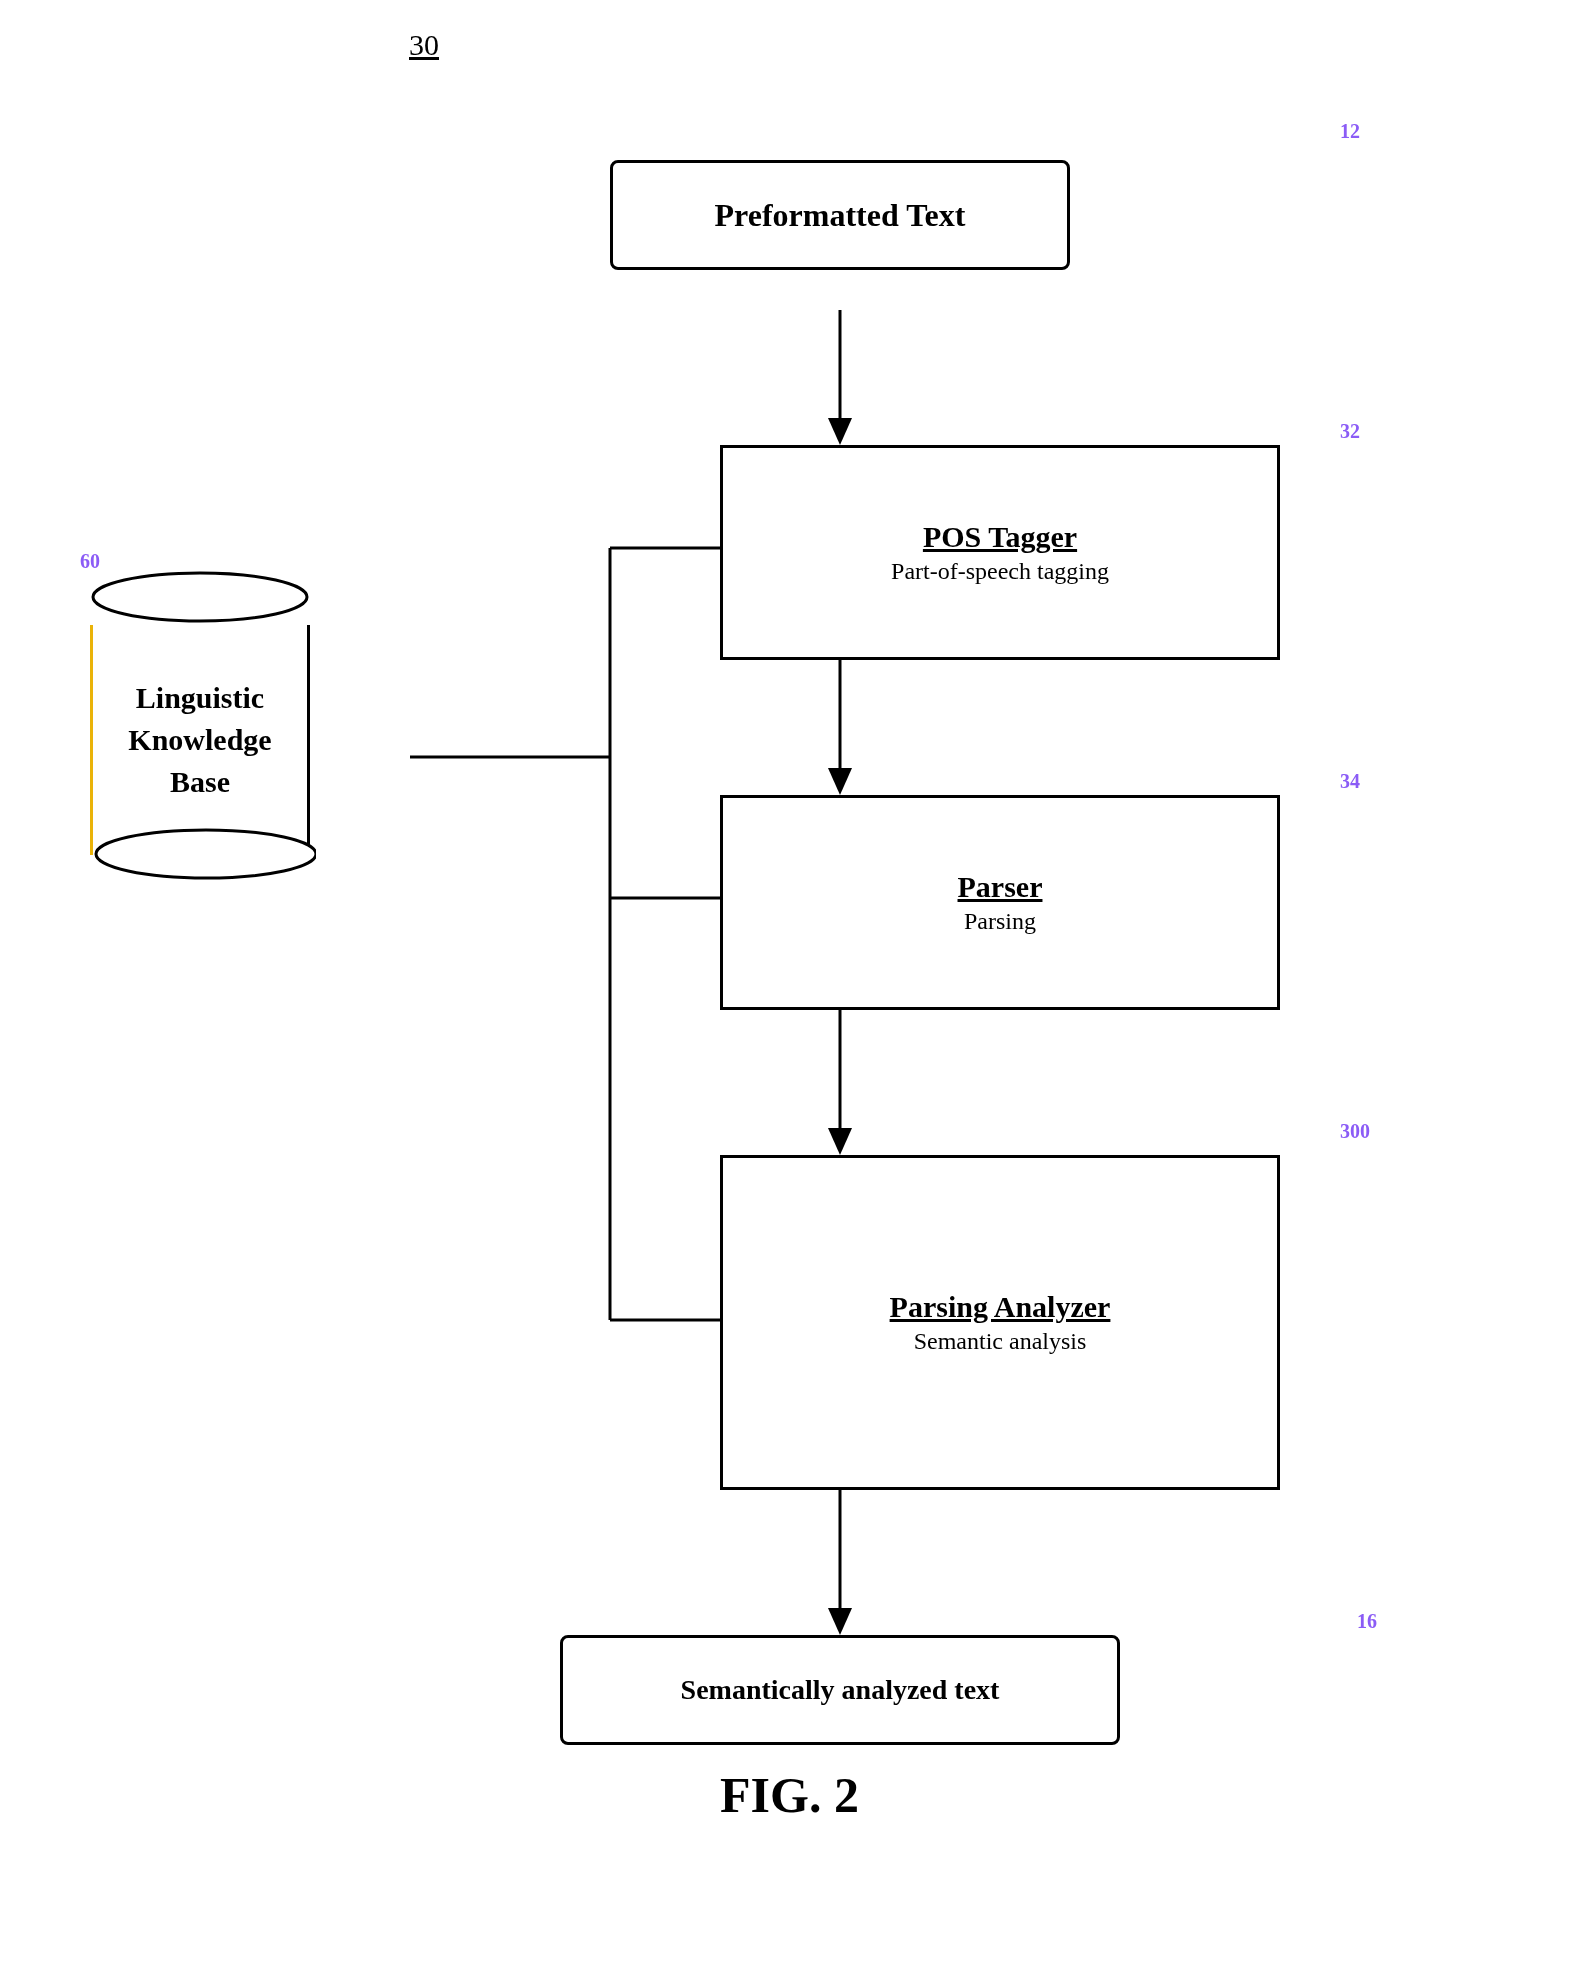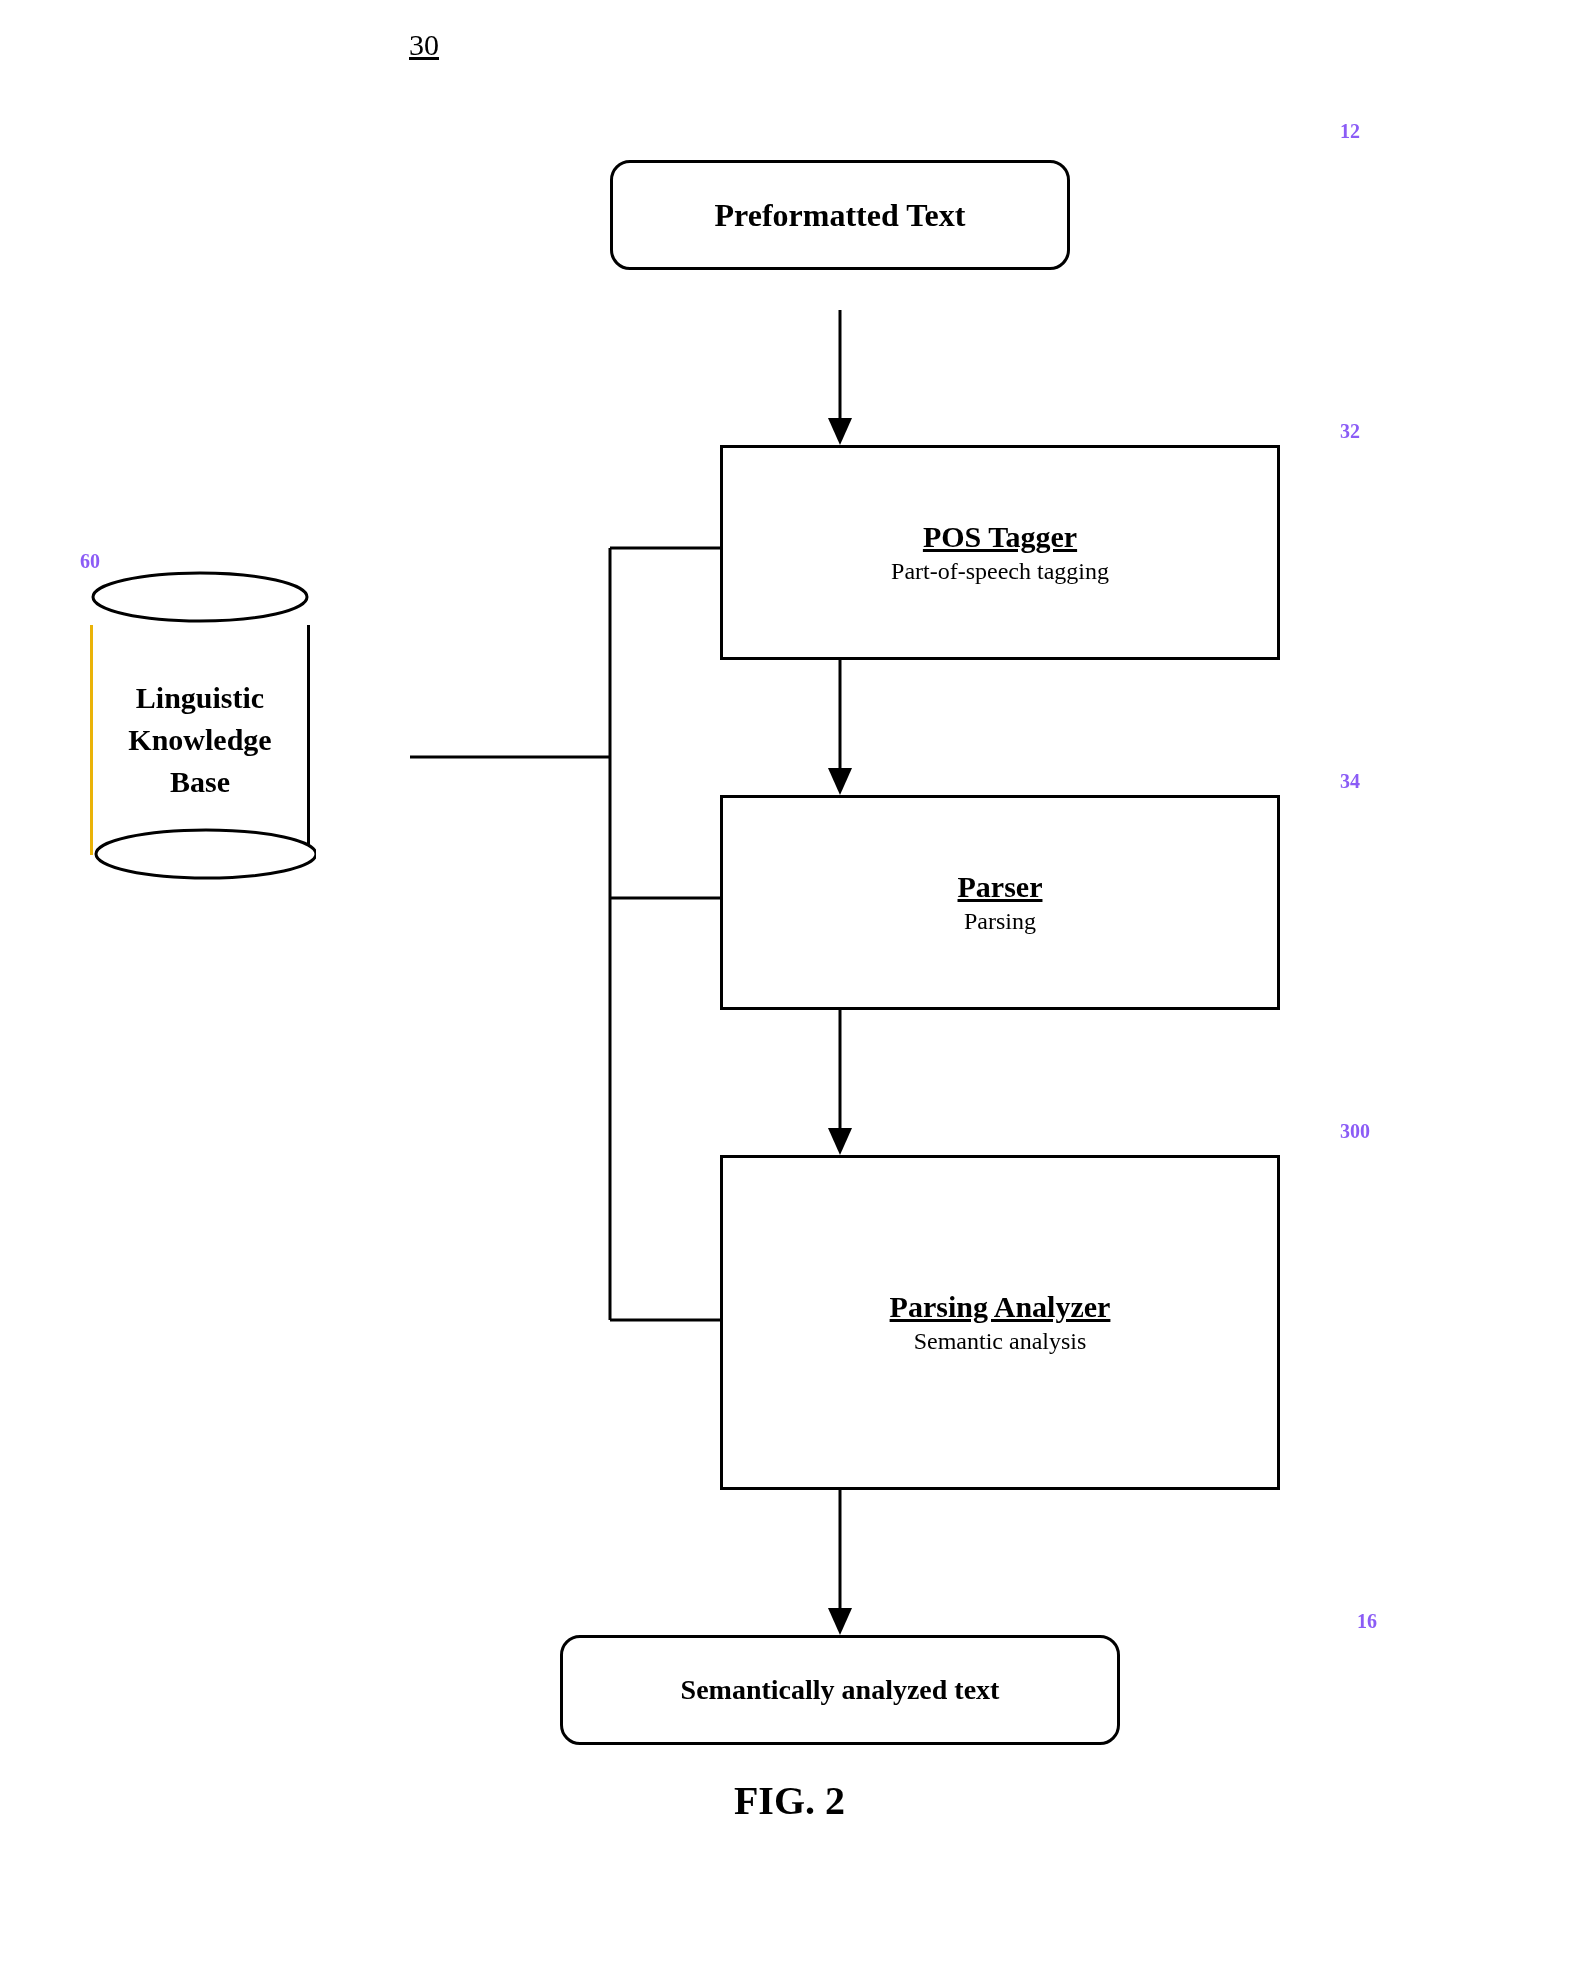--- a/index.html
+++ b/index.html
@@ -29,21 +29,21 @@
     .ref-label {
       position: absolute;
       font-size: 20px;
       font-weight: bold;
       color: #8b5cf6;
     }
 
     
     .fig-label {
       position: absolute;
-      font-size: 40px;
+      font-size: 50px;
       font-weight: bold;
       color: #000;
       bottom: 160px;
       left: 50%;
       transform: translateX(-50%);
     }
 
     
     .label-30 {
       position: absolute;
@@ -52,21 +52,21 @@
       font-size: 30px;
       text-decoration: underline;
       font-weight: normal;
       margin-left: 39px;
     }
 
     
     .rounded-box {
       position: absolute;
       border: 3px solid #000;
-      border-radius: 20px;
+      border-radius: 8px;
       display: flex;
       align-items: center;
       justify-content: center;
       background: #fff;
     }
 
     .rounded-box span {
       font-size: 32px;
       font-weight: bold;
       text-align: center;

